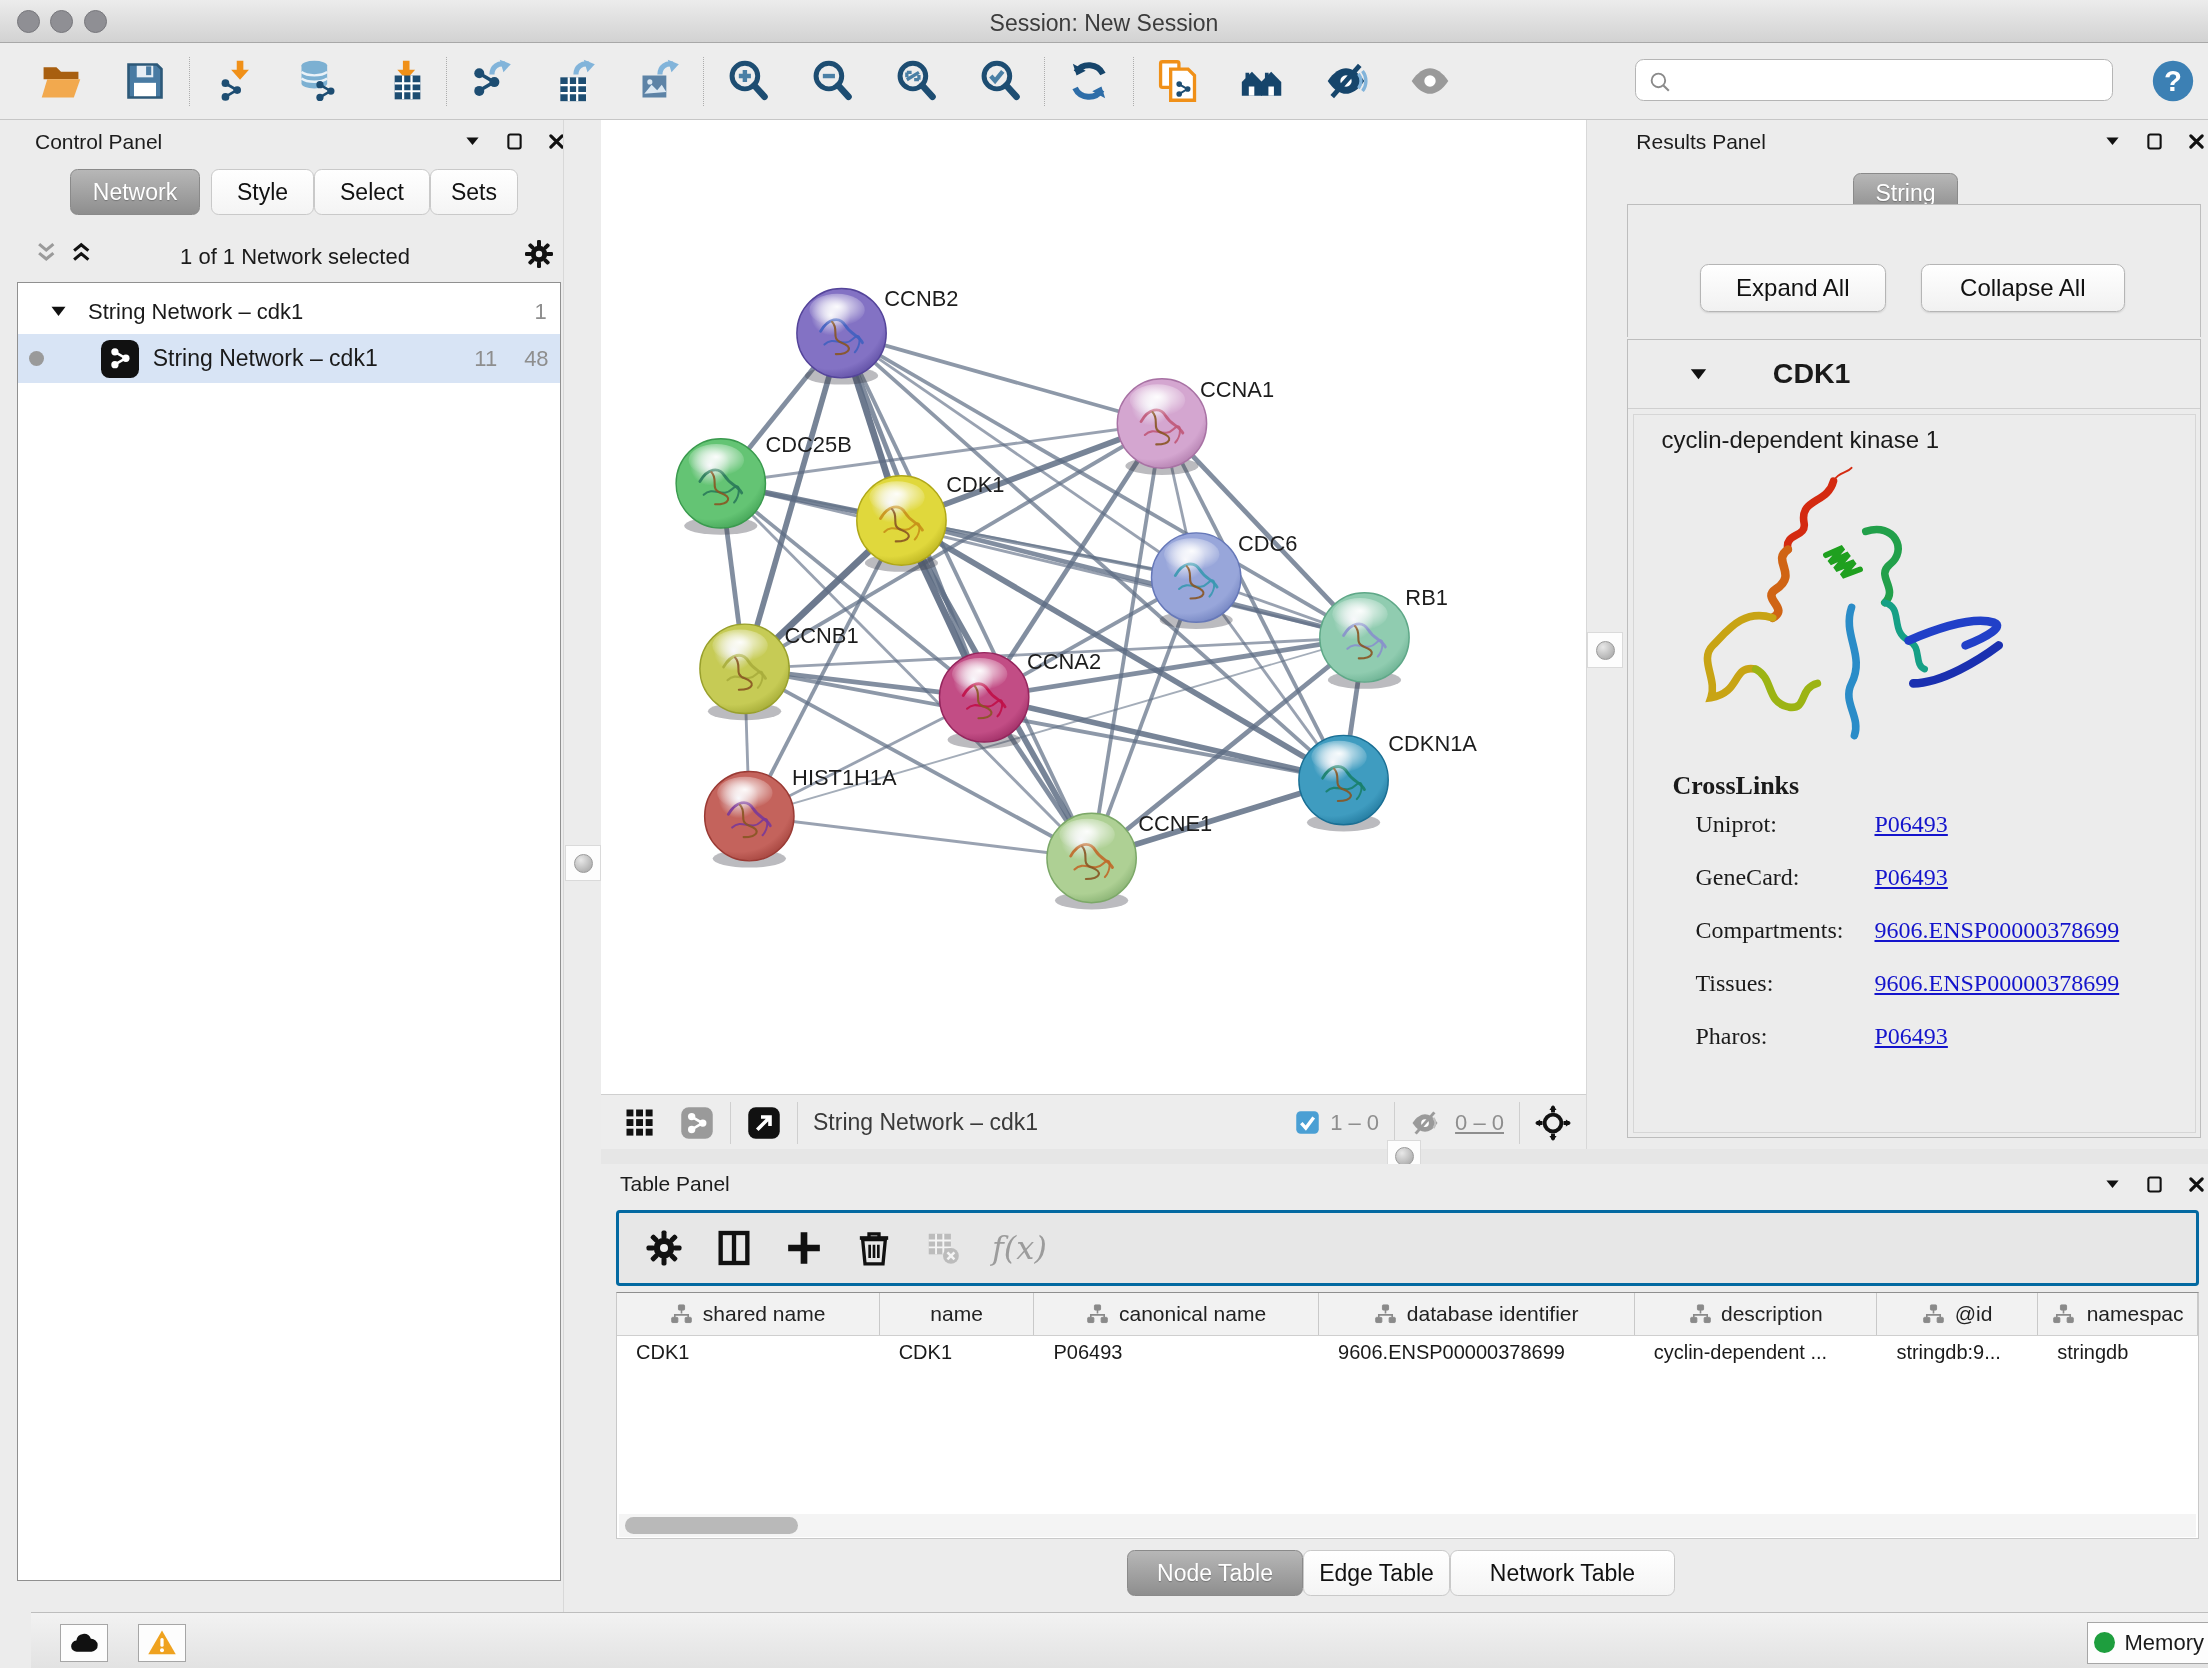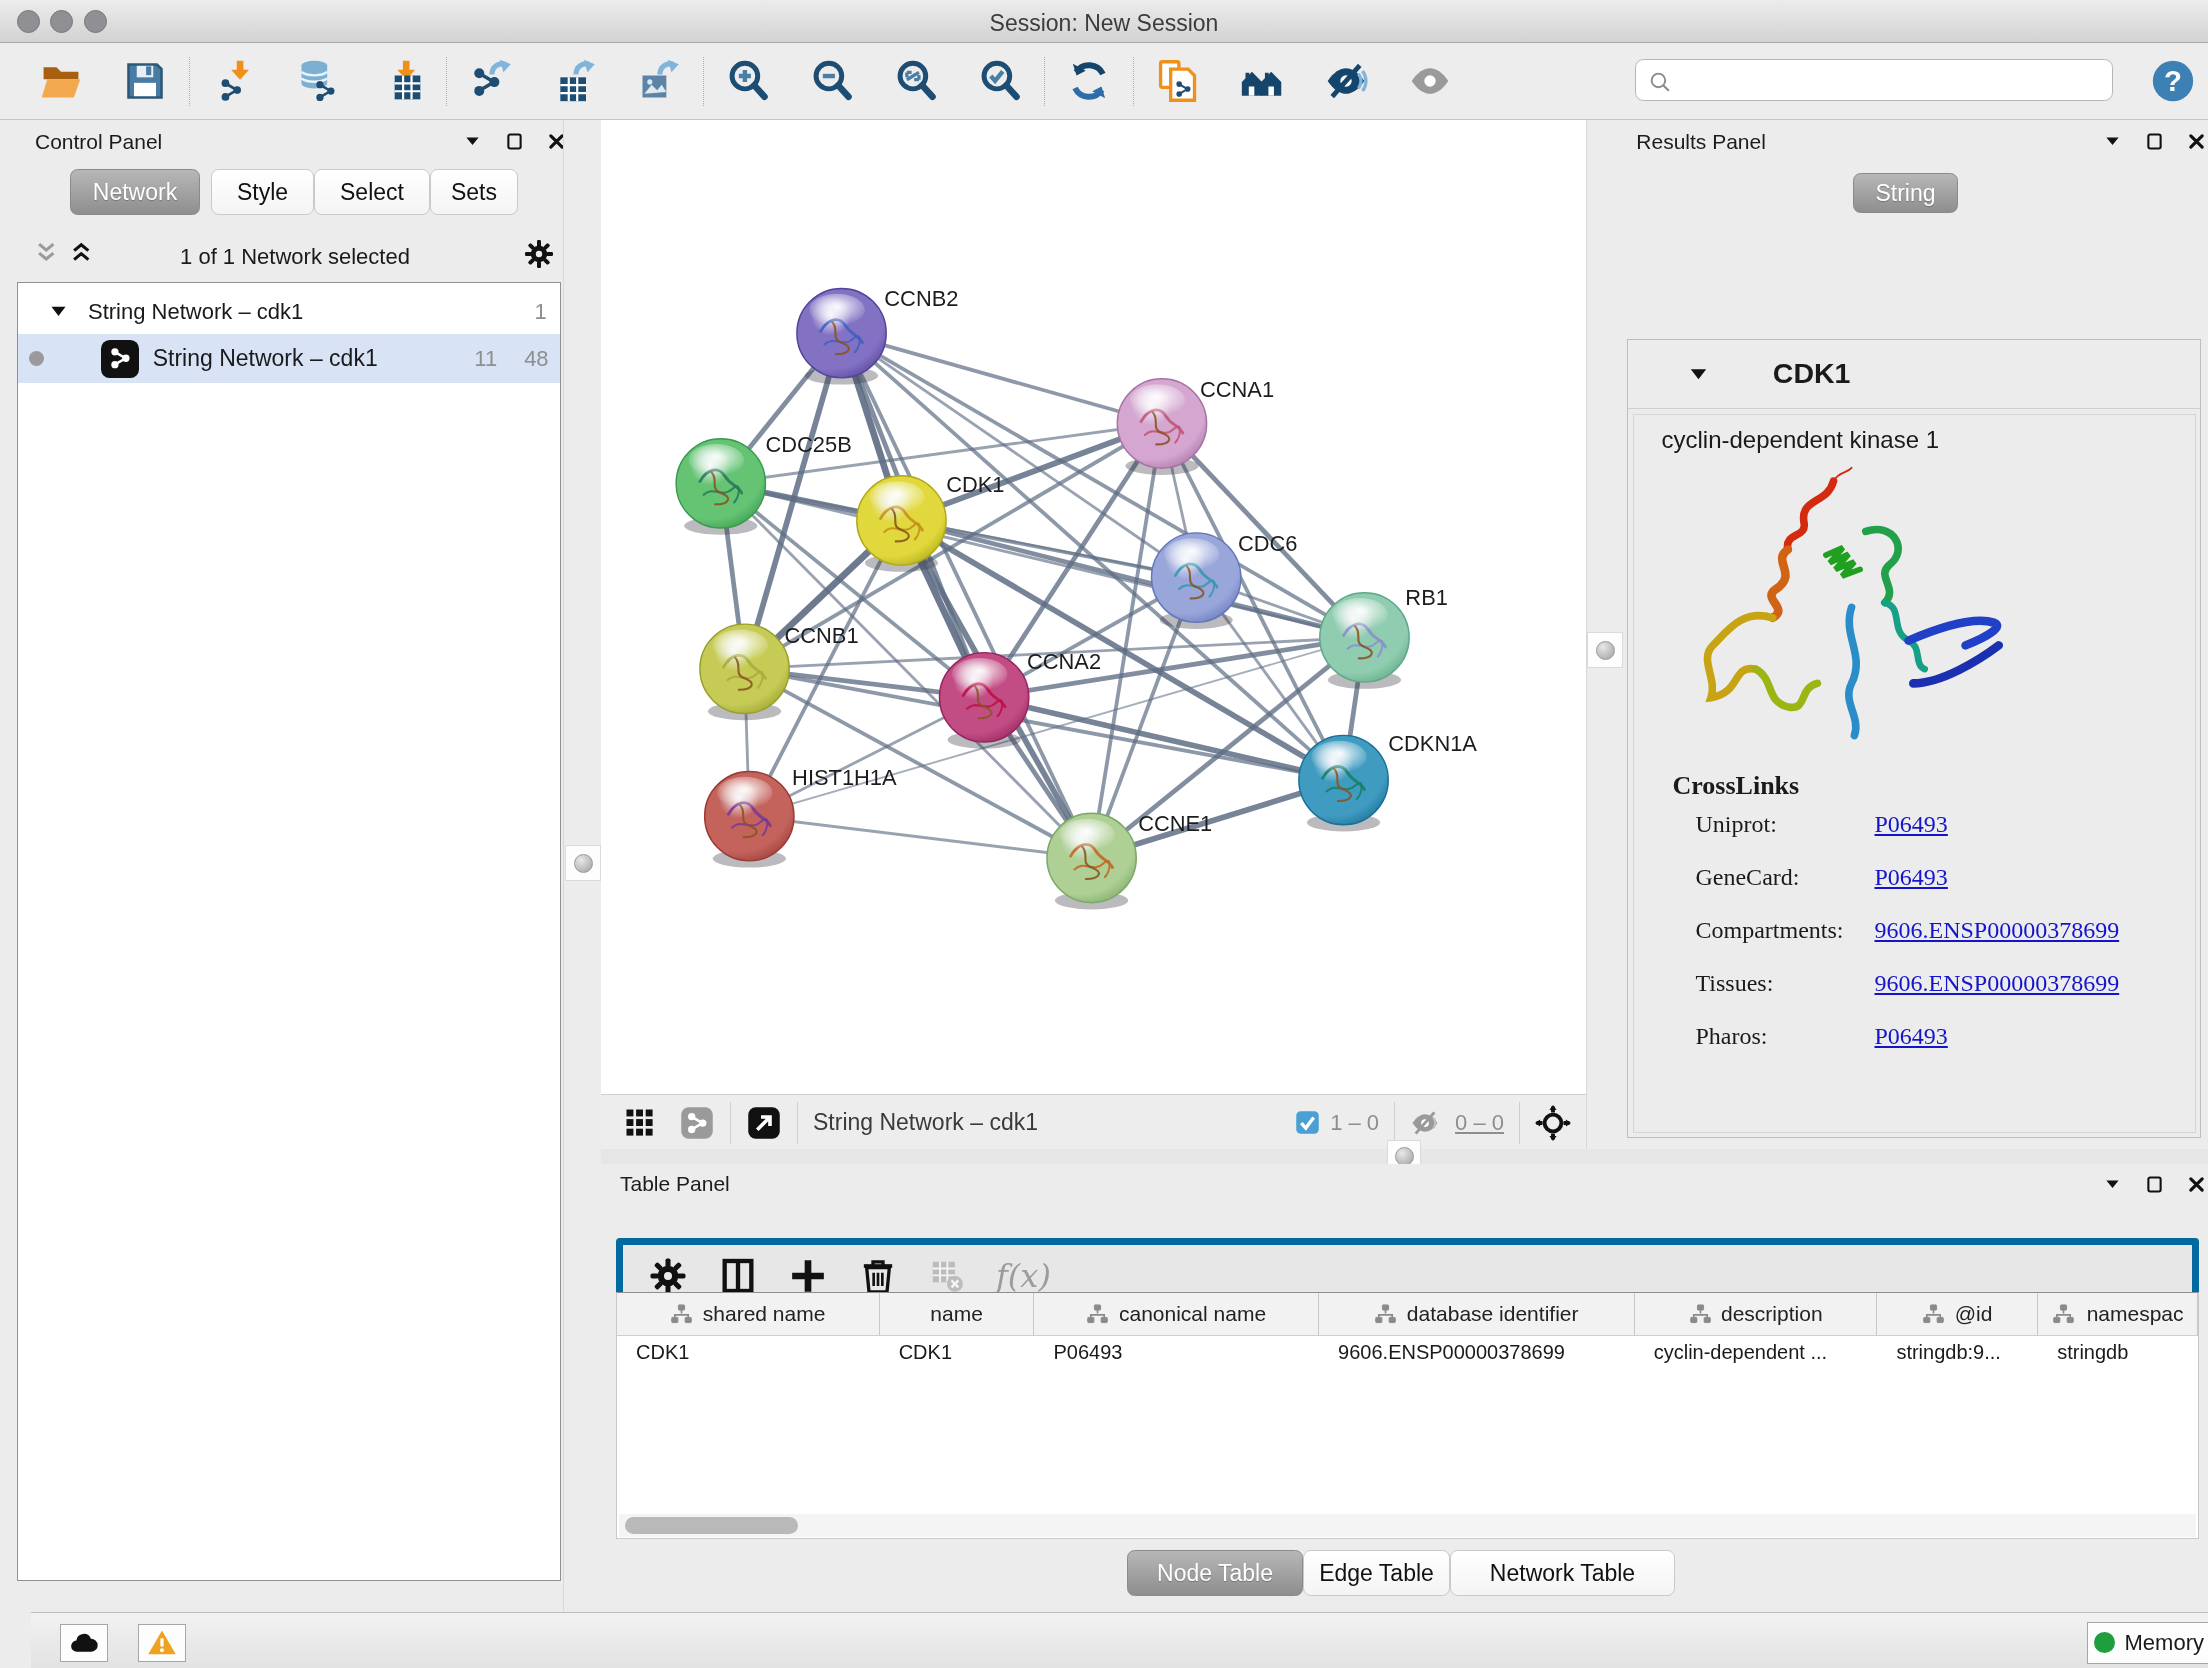--- a/index.html
+++ b/index.html
@@ -41,22 +41,22 @@
   
   .rbox{border:1px solid #bdbdbd;background:#ececec;box-sizing:border-box;}
   .serif{font-family:"Liberation Serif",serif;}
   .xlink{color:#1414cc;text-decoration:underline;}
   
   .navbar{left:601px;top:1094px;width:985px;height:55px;background:#ededed;border-top:1px solid #cfcfcf;
           display:flex;align-items:center;}
   .nb-sep{width:0;height:42px;border-left:1px solid #cfcfcf;margin:0 15px;}
   .nb-txt{font-size:22px;color:#8e8e8e;}
   
-  .tp-toolbar{left:616px;top:1210px;width:1583px;height:76px;background:#e7e7e7;border:7px solid #0369a1;
-              border-radius:3.8px;display:flex;align-items:center;column-gap:30px;padding-left:25px;box-sizing:border-box;margin-top:28px;}
+  .tp-toolbar{left:616px;top:1210px;width:1583px;height:76px;background:#e7e7e7;border:3px solid #0369a1;
+              border-radius:3.8px;display:flex;align-items:center;column-gap:30px;padding-left:25px;box-sizing:border-box;}
   .tablebox{left:616px;top:1292px;width:1583px;height:247px;background:#fff;border:1px solid #c9c9c9;
             border-top:1.9px solid #8f8f8f;box-sizing:border-box;overflow:hidden;}
   .thead{display:flex;height:42px;background:#f2f2f2;border-bottom:1px solid #cfcfcf;}
   .th{display:flex;align-items:center;justify-content:center;column-gap:9.5px;font-size:21px;color:#222;
       border-right:1px solid #c9c9c9;box-sizing:border-box;overflow:hidden;white-space:nowrap;}
   .tr{display:flex;height:32px;}
   .td{display:flex;align-items:center;padding-left:19px;font-size:20px;box-sizing:border-box;overflow:hidden;white-space:nowrap;}
   .hscroll{position:absolute;left:1.9px;top:221px;width:1577px;height:23px;background:#f4f4f4;}
   .hthumb{position:absolute;left:5.7px;top:2.9px;width:173px;height:17px;border-radius:8.6px;background:#b9b9b9;}
   .fx{font-family:"DejaVu Serif",serif;font-style:italic;font-size:32px;color:#9c9c9c;}
@@ -688,20 +688,24 @@
           <rect x="5" y="4" width="14" height="16" rx="2" fill="none" stroke="#111" stroke-width="2.4"></rect>
         </svg>
       </span>
       <span style="display: inline-flex;">
         <svg viewBox="0 0 24 24" width="21" height="21">
           <path d="M5.5 5.5 18.5 18.5M18.5 5.5 5.5 18.5" stroke="#111" stroke-width="3.6" stroke-linecap="round"></path>
         </svg>
       </span>
     </div>
   <div class="abs tab sel" style="left:230px;top:53px;width:105px;height:40px;">String</div>
+  <div class="abs rbox" style="left:3.8px;top:84px;width:574px;height:133px;border-bottom:none;">
+    <div class="btn abs" style="left:72px;top:59px;width:186px;height:48px;">Expand All</div>
+    <div class="btn abs" style="left:293px;top:59px;width:204px;height:48px;">Collapse All</div>
+  </div>
   <div class="abs rbox" style="left:3.8px;top:219px;width:574px;height:799px;">
     <div class="abs" style="left:0;top:0;width:100%;height:68px;border-bottom:1px solid #cfcfcf;">
       <span class="abs" style="left:59px;top:23px;" id="rpArrow"><span style="display: inline-flex;">
             <svg viewBox="0 0 24 24" width="23" height="23">
               <path d="M4 6.5h16L12 17z" fill="#111"></path>
             </svg>
           </span></span>
       <span class="abs" style="left:145px;top:17px;font-size:28.5px;font-weight:bold;">CDK1</span>
     </div>
     <div class="abs" style="left:5.7px;top:74px;width:561px;height:717px;border:1px solid #d6d6d6;">

